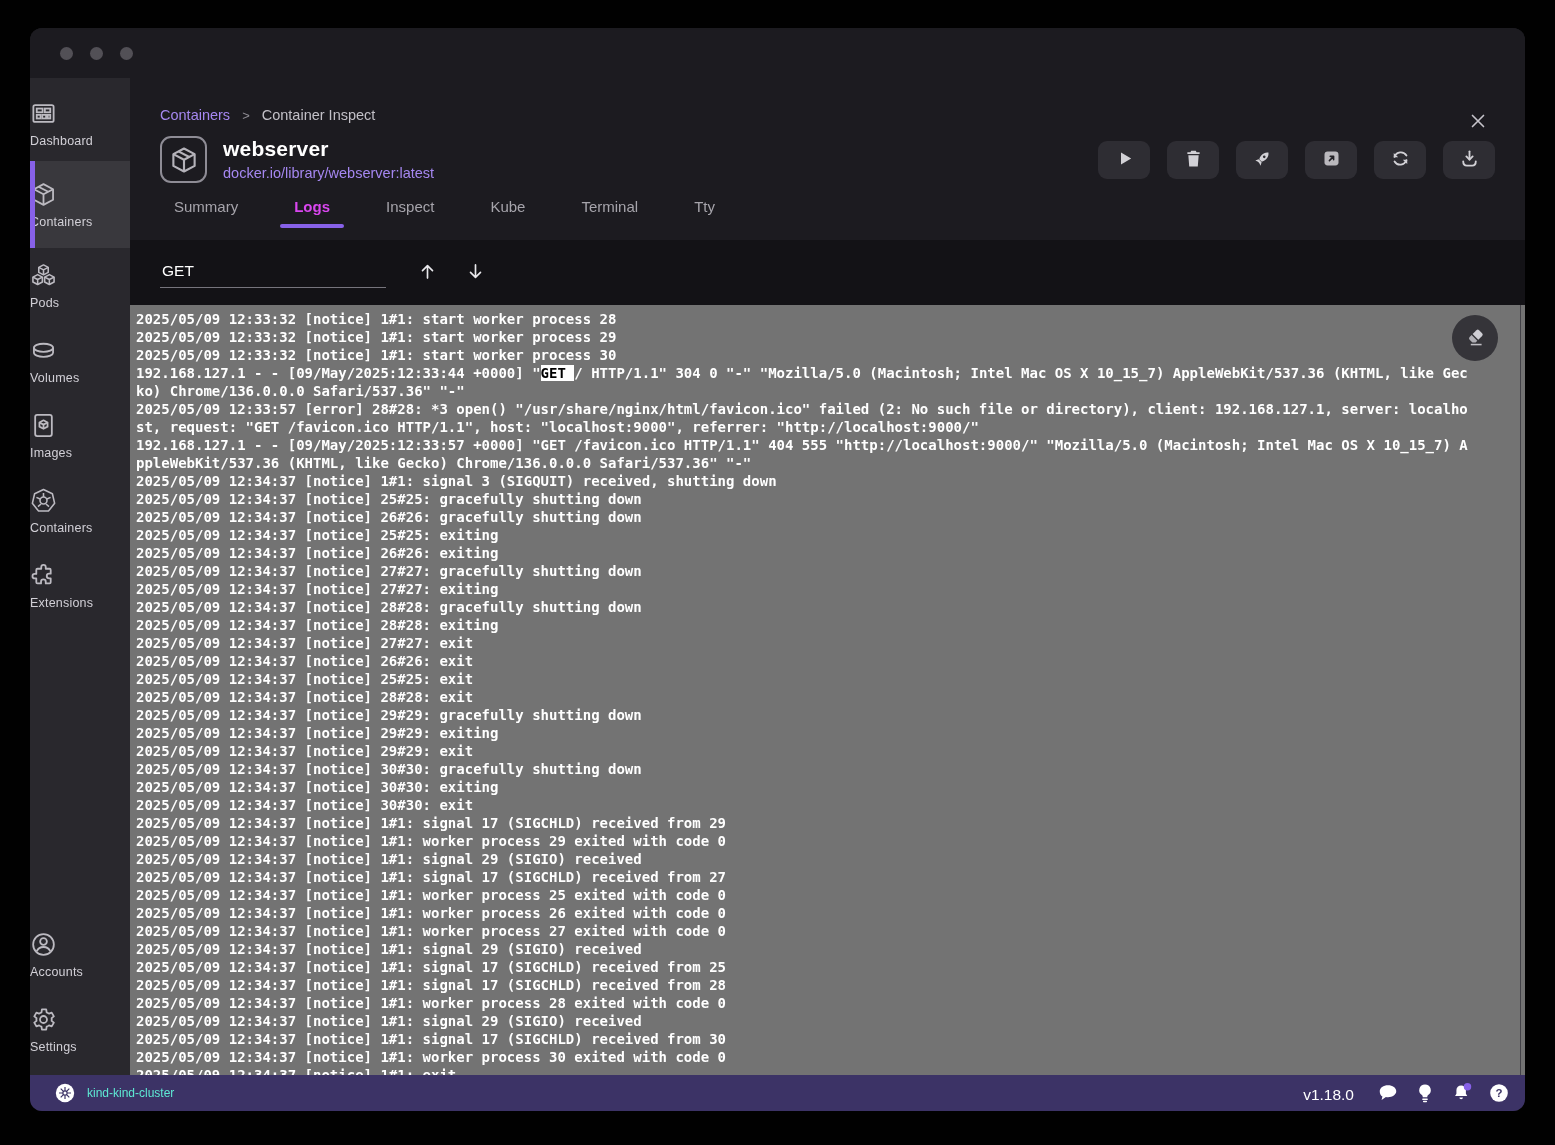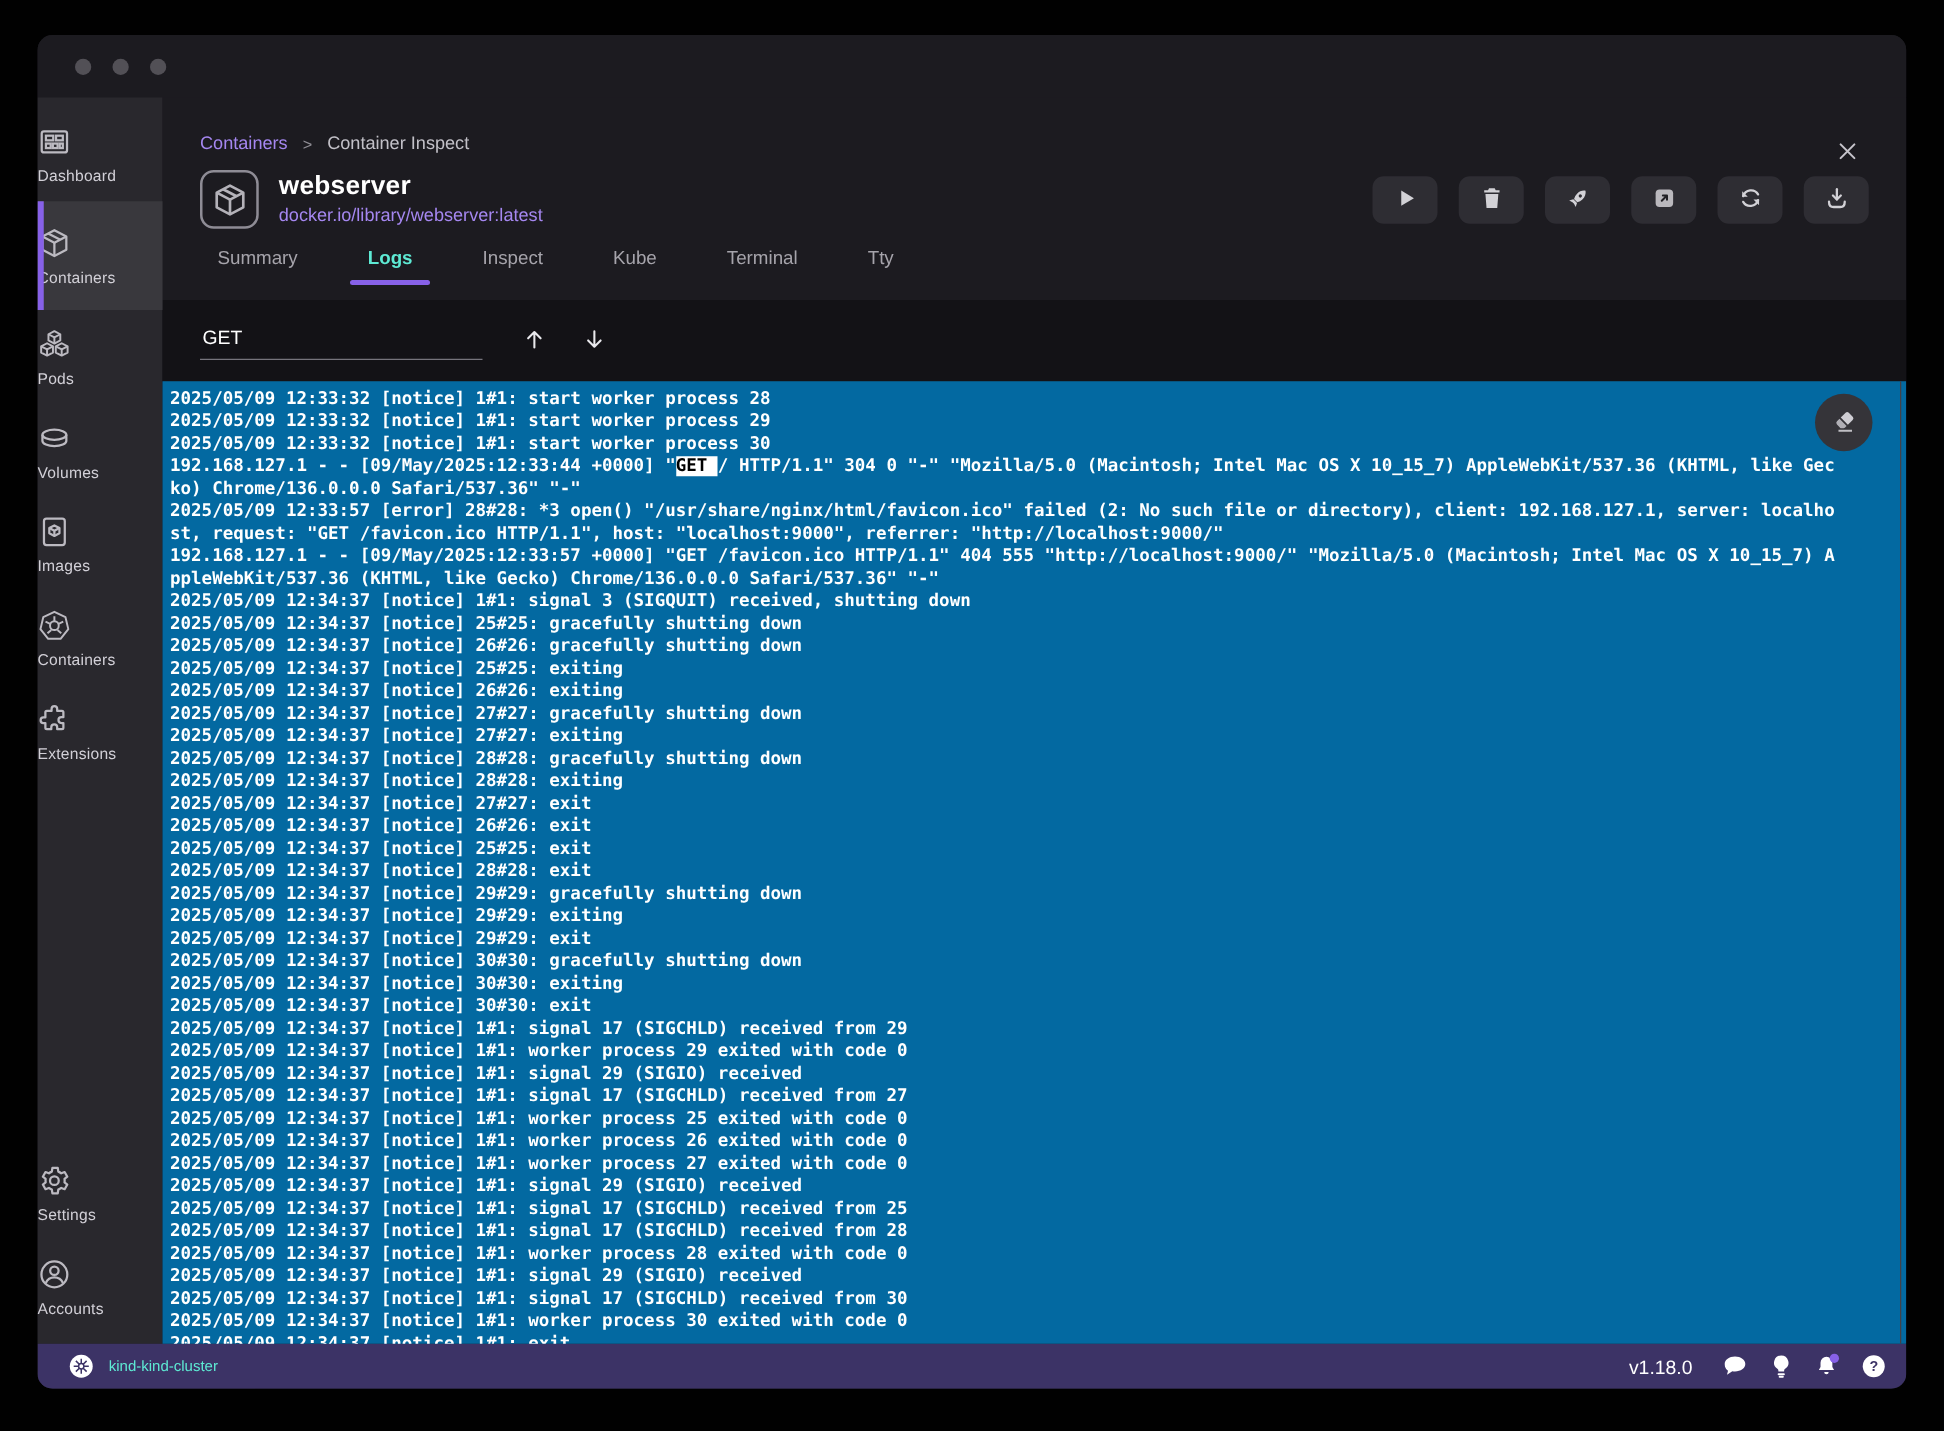--- a/index.html
+++ b/index.html
@@ -44,33 +44,33 @@
   .titles { margin-left:16px; }
   .page-title { color:#fff; font-size:21px; font-weight:700; letter-spacing:.2px; }
   .page-subtitle { margin-top:4px; color:var(--link); font-size:14.5px; cursor:pointer; display:inline-block; }
   .actions { margin-left:auto; display:flex; gap:17px; align-self:center; }
   .action-btn { width:52px; height:38px; border:none; border-radius:9px; background:#2e2d33; color:#d2d1d6;
                 display:flex; align-items:center; justify-content:center; cursor:pointer; }
   .action-btn svg { width:21px; height:21px; }
 
   .tabs { margin-top:15px; display:flex; gap:28px; }
   .tab { position:relative; font-size:15px; color:#a6a4ab; padding:0 14px 13px; cursor:pointer; }
-  .tab.active { color:#5eead4; font-weight:700; }
+  .tab.active { color:#d946ef; font-weight:700; }
   .tab.active::after { content:""; position:absolute; left:0; right:0; bottom:0; height:4.5px; border-radius:3px; background:var(--accent); }
 
   
   .log-toolbar { flex:0 0 65px; background:#131216; display:flex; align-items:center; padding-left:30px; }
   .log-search { width:226px; background:transparent; border:none; border-bottom:1px solid #76747c; color:#fff;
                 font-size:15.5px; font-family:"Liberation Sans",sans-serif; padding:4px 2px 7px; outline:none; }
   .nav-arrow { width:34px; height:34px; margin-left:14px; background:none; border:none; color:#e9e8ec; cursor:pointer; }
   .nav-arrow:first-of-type { margin-left:24px; }
   .nav-arrow svg { width:21px; height:21px; }
 
   
-  .log-area { position:relative; flex:1; background:#0369a1; overflow:hidden; padding:5px 0 0 6px; }
+  .log-area { position:relative; flex:1; background:#737373; overflow:hidden; padding:5px 0 0 6px; }
   .log-pre { font-family:"DejaVu Sans Mono", monospace; font-weight:700; font-size:14px; line-height:18px;
              color:#fff; white-space:pre; }
   .log-row { height:18px; }
   .hl { background:#fff; color:#000; }
   .clear-logs { position:absolute; top:10px; right:27px; width:46px; height:46px; border:none; border-radius:50%;
                 background:#353439; color:#cfced4; display:flex; align-items:center; justify-content:center; cursor:pointer; }
   .clear-logs svg { width:22px; height:22px; }
   .scroll-edge { position:absolute; top:0; bottom:0; right:4px; width:1px; background:#434248; }
 
   
@@ -185,39 +185,39 @@
                   </g>
                 </svg>
               </span>
               <span class="nav-label">Extensions</span>
             </div>
           </div>
         <div id="nav-bottom">
             <div class="nav-item">
               <span class="icon">
                 <svg viewBox="0 0 24 24">
-                  <g fill="none" stroke="currentColor" stroke-width="1.6" stroke-linejoin="round">
-                    <circle cx="12" cy="12" r="3.1"></circle>
-                    <path d="M19.3 12c0-.4 0-.8-.1-1.2l2-1.6-1.9-3.3-2.4.9a7.2 7.2 0 0 0-2.1-1.2L14.4 3h-3.8l-.4 2.6c-.8.3-1.5.7-2.1 1.2l-2.4-.9-1.9 3.3 2 1.6a7.6 7.6 0 0 0 0 2.4l-2 1.6 1.9 3.3 2.4-.9c.6.5 1.3.9 2.1 1.2l.4 2.6h3.8l.4-2.6c.8-.3 1.5-.7 2.1-1.2l2.4.9 1.9-3.3-2-1.6c.1-.4.1-.8.1-1.2Z"></path>
-                  </g>
-                </svg>
-              </span>
-              <span class="nav-label">Settings</span>
-            </div>
-            <div class="nav-item">
-              <span class="icon">
-                <svg viewBox="0 0 24 24">
                   <g fill="none" stroke="currentColor" stroke-width="1.6">
                     <circle cx="12" cy="12" r="9.2"></circle>
                     <circle cx="12" cy="9.4" r="3"></circle>
                     <path d="M5.9 18.1c1.2-2.7 3.5-3.9 6.1-3.9s4.9 1.2 6.1 3.9"></path>
                   </g>
                 </svg>
               </span>
               <span class="nav-label">Accounts</span>
+            </div>
+            <div class="nav-item">
+              <span class="icon">
+                <svg viewBox="0 0 24 24">
+                  <g fill="none" stroke="currentColor" stroke-width="1.6" stroke-linejoin="round">
+                    <circle cx="12" cy="12" r="3.1"></circle>
+                    <path d="M19.3 12c0-.4 0-.8-.1-1.2l2-1.6-1.9-3.3-2.4.9a7.2 7.2 0 0 0-2.1-1.2L14.4 3h-3.8l-.4 2.6c-.8.3-1.5.7-2.1 1.2l-2.4-.9-1.9 3.3 2 1.6a7.6 7.6 0 0 0 0 2.4l-2 1.6 1.9 3.3 2.4-.9c.6.5 1.3.9 2.1 1.2l.4 2.6h3.8l.4-2.6c.8-.3 1.5-.7 2.1-1.2l2.4.9 1.9-3.3-2-1.6c.1-.4.1-.8.1-1.2Z"></path>
+                  </g>
+                </svg>
+              </span>
+              <span class="nav-label">Settings</span>
             </div>
           </div>
       </nav>
 
       <main class="content">
         <header class="detail-header">
           <div class="breadcrumb">
             <span class="crumb-link">Containers</span>
             <span class="crumb-sep">&gt;</span>
             <span class="crumb-current">Container Inspect</span>

